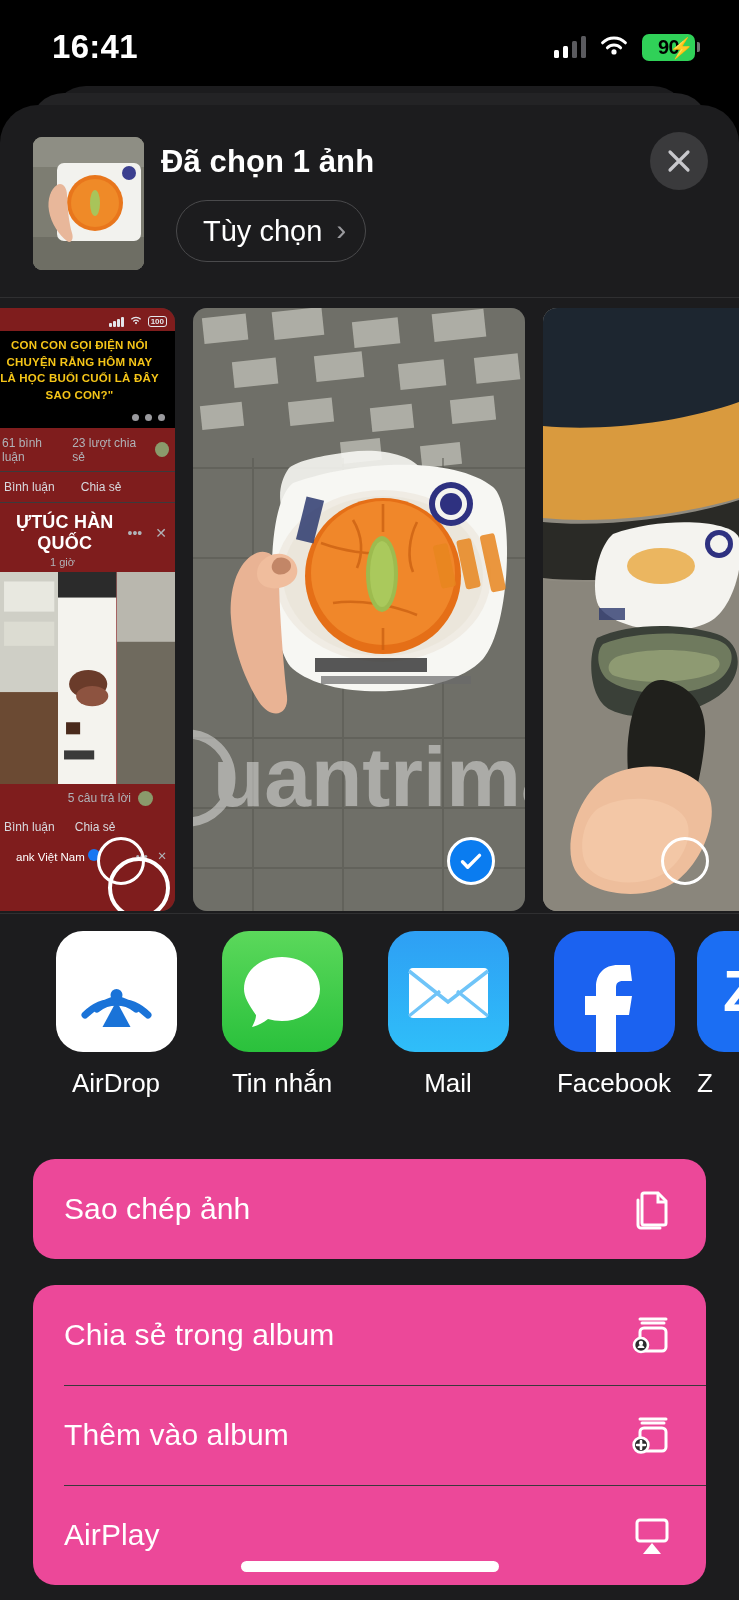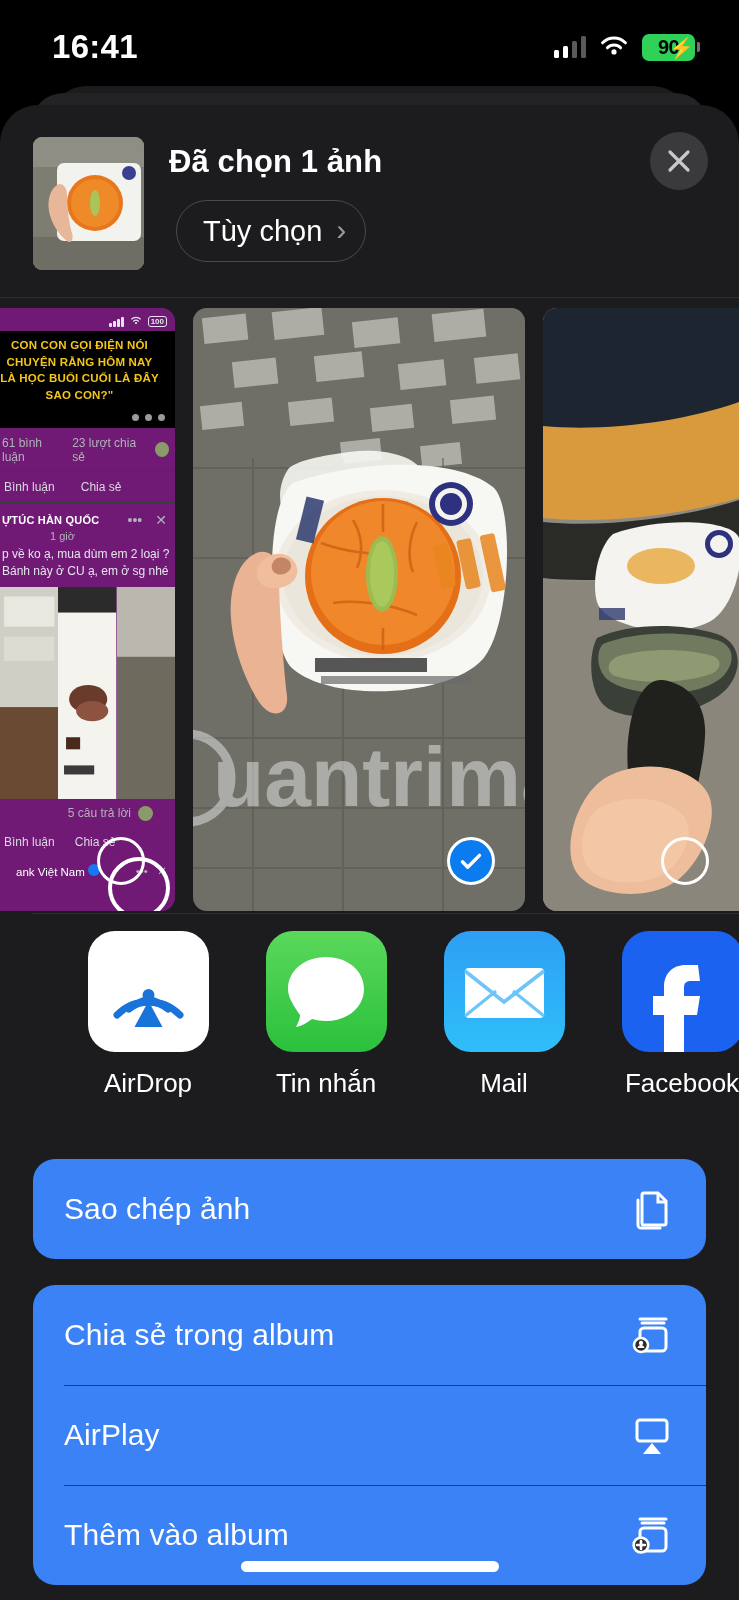--- a/index.html
+++ b/index.html
@@ -68,21 +68,21 @@
     position:relative; height:193px;
     border-bottom:1px solid #2f2f31;
   }
   .thumb {
     position:absolute; left:33px; top:32px;
     width:111px; height:133px; border-radius:9px;
     overflow:hidden; background:#6b6b63;
   }
   .thumb-art { position:absolute; inset:0; }
   .sheet-title {
-    position:absolute; left:169px; top:39px;
+    position:absolute; left:161px; top:39px;
     color:#fff; font-size:31px; font-weight:600; letter-spacing:0.1px;
   }
   .opts-pill {
     position:absolute; left:176px; top:95px;
     height:62px; padding:0 19px 0 26px;
     border:1.6px solid #4a4a4c; border-radius:31px;
     display:flex; align-items:center; gap:14px;
     background:transparent;
   }
   .opts-pill .lbl { color:#fff; font-size:29px; }
@@ -110,21 +110,21 @@
   .sel {
     position:absolute; bottom:26px; right:30px;
     width:48px; height:48px; border-radius:50%;
     border:3px solid #fff; box-sizing:border-box;
     display:flex; align-items:center; justify-content:center;
   }
   .sel.on { background:#0a7cf0; }
   .sel.on svg { width:28px; height:28px; }
 
   
-  .fbshot { position:absolute; inset:0; background:#701a75; color:#e4e6eb; font-size:11px; }
+  .fbshot { position:absolute; inset:0; background:#7f1d1d; color:#e4e6eb; font-size:11px; }
   .fb-sb { display:flex; justify-content:flex-end; align-items:center; gap:5px; padding:7px 8px 3px 0; }
   .fb-sb .b { display:flex; align-items:flex-end; gap:1.5px; }
   .fb-sb .b i { width:2.5px; background:#e4e6eb; border-radius:1px; }
   .fb-sb .b i:nth-child(1){height:4px}.fb-sb .b i:nth-child(2){height:6px}
   .fb-sb .b i:nth-child(3){height:8px}.fb-sb .b i:nth-child(4){height:10px}
   .fb-batt { border:1.2px solid #e4e6eb; border-radius:3px; padding:0 2px; font-size:8px; font-weight:700; }
   .fb-dark {
     background:#000; color:#f5c518; font-weight:700; font-size:11.5px;
     letter-spacing:0.2px; padding:6px 16px 4px 0; line-height:1.45; text-align:center;
     text-transform:uppercase;
@@ -132,55 +132,55 @@
   .fb-dots { display:flex; justify-content:flex-end; gap:6px; padding:6px 10px 7px 0; background:#000; }
   .fb-dots i { width:7px; height:7px; border-radius:50%; background:#9a9a9e; }
   .fb-meta { display:flex; align-items:center; gap:9px; font-size:12px; color:#b0b3b8; padding:8px 6px 7px 2px; }
   .fb-row {
     display:flex; align-items:center; gap:26px; font-size:12px; color:#d8dadf;
     border-top:1px solid #3a3b3c; border-bottom:1px solid #3a3b3c;
     padding:8px 4px;
   }
   .fb-row2 { display:flex; align-items:center; gap:20px; font-size:12px; color:#d8dadf; padding:9px 4px; }
   .fb-hdr { display:flex; align-items:center; justify-content:space-between; padding:9px 8px 2px 2px; }
-  .fb-hdr .n { font-size:11px; font-weight:700; color:#fff; letter-spacing:0.2px; }
+  .fb-hdr .n { font-size:18px; font-weight:700; color:#fff; letter-spacing:0.2px;text-align:center; }
   .fb-hdr .r { display:flex; align-items:center; gap:13px; color:#b0b3b8; font-size:14px; }
   .fb-time { font-size:11px; color:#b0b3b8; padding:0 2px 4px 2px;margin-left:48px; }
   .fb-body { font-size:12px; color:#e4e6eb; line-height:1.42; padding:0 3px 7px 2px; }
   .fb-imgs { display:flex; height:212px; }
   .fb-imgs > div { flex:1; }
   .fb-ans { font-size:12px; color:#b0b3b8; text-align:center; padding:7px 22px 5px 0; display:flex; align-items:center; justify-content:flex-end; gap:7px; }
   .fb-bot { display:flex; align-items:center; justify-content:space-between; padding:6px 8px 0 16px; font-size:11.5px; color:#fff;gap:16px; }
   .ring-hl {
     position:absolute; width:62px; height:62px; border-radius:50%;
     border:4px solid #fff; box-sizing:border-box;
   }
   .avatar-em { width:15px; height:15px; border-radius:50%; background:#8a9a6b; display:inline-block; }
   .vbadge { display:inline-block; width:12px; height:12px; border-radius:50%; background:#1877f2; }
 
   
   .apps {
     position:relative; height:202px;
     border-top:1px solid #2f2f31;
-    display:flex; align-items:center; gap:12px; padding-left:33px;margin-left:32px;
+    display:flex; align-items:center; gap:0; padding-left:33px;
   }
   .app { width:166px; flex:0 0 auto; display:flex; flex-direction:column; align-items:center; gap:16px; }
   .app.partial { width:120px; overflow:hidden; align-items:flex-start; }
   .app-ico { width:121px; height:121px; border-radius:27px; position:relative; overflow:hidden; }
   .app-lbl { color:#fff; font-size:26px; }
 
   .ico-airdrop { background:#fff; }
   .ico-msg { background:linear-gradient(#5bd85b,#2ac13c); }
   .ico-mail { background:linear-gradient(#2e9ff4,#2fbef9); }
   .ico-fb { background:#1b62f0; }
   .ico-zalo { background:#1b6ef3; }
 
   
   .alist {
-    margin:0 33px 26px 33px; background:#3b82f6; border-radius:22px; overflow:hidden;
+    margin:0 33px 26px 33px; background:#ec4899; border-radius:22px; overflow:hidden;
   }
   .arow {
     position:relative; height:100px; padding:0 30px 0 31px;
     display:flex; align-items:center; justify-content:space-between;
   }
   .arow + .arow:before {
     content:""; position:absolute; left:31px; right:0; top:0; height:1px; background:#3a3a3c;
   }
   .arow .t { color:#fff; font-size:30px; letter-spacing:0.1px; }
   .arow .i { width:48px; height:48px; display:flex; align-items:center; justify-content:center; }
@@ -291,21 +291,20 @@
             <span>Chia sẻ</span>
           </div>
           <div class="fb-hdr">
             <span class="n">ỰTÚC HÀN QUỐC</span>
             <span class="r">
               <span>•••</span>
               <span>✕</span>
             </span>
           </div>
           <div class="fb-time">1 giờ</div>
-          <div class="fb-body">p về ko ạ, mua dùm em 2 loại ? Bánh này ở CU ạ, em ở sg nhé</div>
           <div class="fb-imgs">
             <div>
               <svg width="100%" height="100%" viewBox="0 0 58 212" preserveAspectRatio="xMidYMid slice">
                 <rect width="58" height="212" fill="#cfcfc6"></rect>
                 <rect y="120" width="58" height="92" fill="#6b4a33"></rect>
                 <rect x="4" y="10" width="50" height="30" fill="#e8e8e0"></rect>
                 <rect x="4" y="50" width="50" height="24" fill="#dcdcd2"></rect>
               </svg>
             </div>
             <div>
@@ -511,36 +510,36 @@
           <svg viewBox="0 0 48 48">
             <path d="M14 12h22M12 8h26" stroke="#fff" stroke-width="3" stroke-linecap="round" fill="none"></path>
             <rect x="12" y="17" width="26" height="23" rx="4" fill="none" stroke="#fff" stroke-width="3"></rect>
             <circle cx="13" cy="34" r="7" fill="#2c2c2e" stroke="#fff" stroke-width="2.6"></circle>
             <circle cx="13" cy="32" r="2.2" fill="#fff"></circle>
             <path d="M9.4 37c.8-2 2-3 3.6-3s2.8 1 3.6 3" fill="#fff"></path>
           </svg>
         </span>
       </div>
       <div class="arow">
-        <span class="t">AirPlay</span>
-        <span class="i">
-          <svg viewBox="0 0 48 48">
-            <rect x="9" y="9" width="30" height="21" rx="3" fill="none" stroke="#fff" stroke-width="3"></rect>
-            <path d="M24 32l9 11H15z" fill="#fff"></path>
-          </svg>
-        </span>
-      </div>
-      <div class="arow">
         <span class="t">Thêm vào album</span>
         <span class="i">
           <svg viewBox="0 0 48 48">
             <path d="M14 12h22M12 8h26" stroke="#fff" stroke-width="3" stroke-linecap="round" fill="none"></path>
             <rect x="12" y="17" width="26" height="23" rx="4" fill="none" stroke="#fff" stroke-width="3"></rect>
             <circle cx="13" cy="34" r="7.4" fill="#2c2c2e" stroke="#fff" stroke-width="2.6"></circle>
             <path d="M13 30v8M9 34h8" stroke="#fff" stroke-width="2.6" stroke-linecap="round"></path>
           </svg>
         </span>
       </div>
+      <div class="arow">
+        <span class="t">AirPlay</span>
+        <span class="i">
+          <svg viewBox="0 0 48 48">
+            <rect x="9" y="9" width="30" height="21" rx="3" fill="none" stroke="#fff" stroke-width="3"></rect>
+            <path d="M24 32l9 11H15z" fill="#fff"></path>
+          </svg>
+        </span>
+      </div>
     </div>
 
     <div class="home-ind"></div>
   </div>
 </div>
 
 </body></html>

